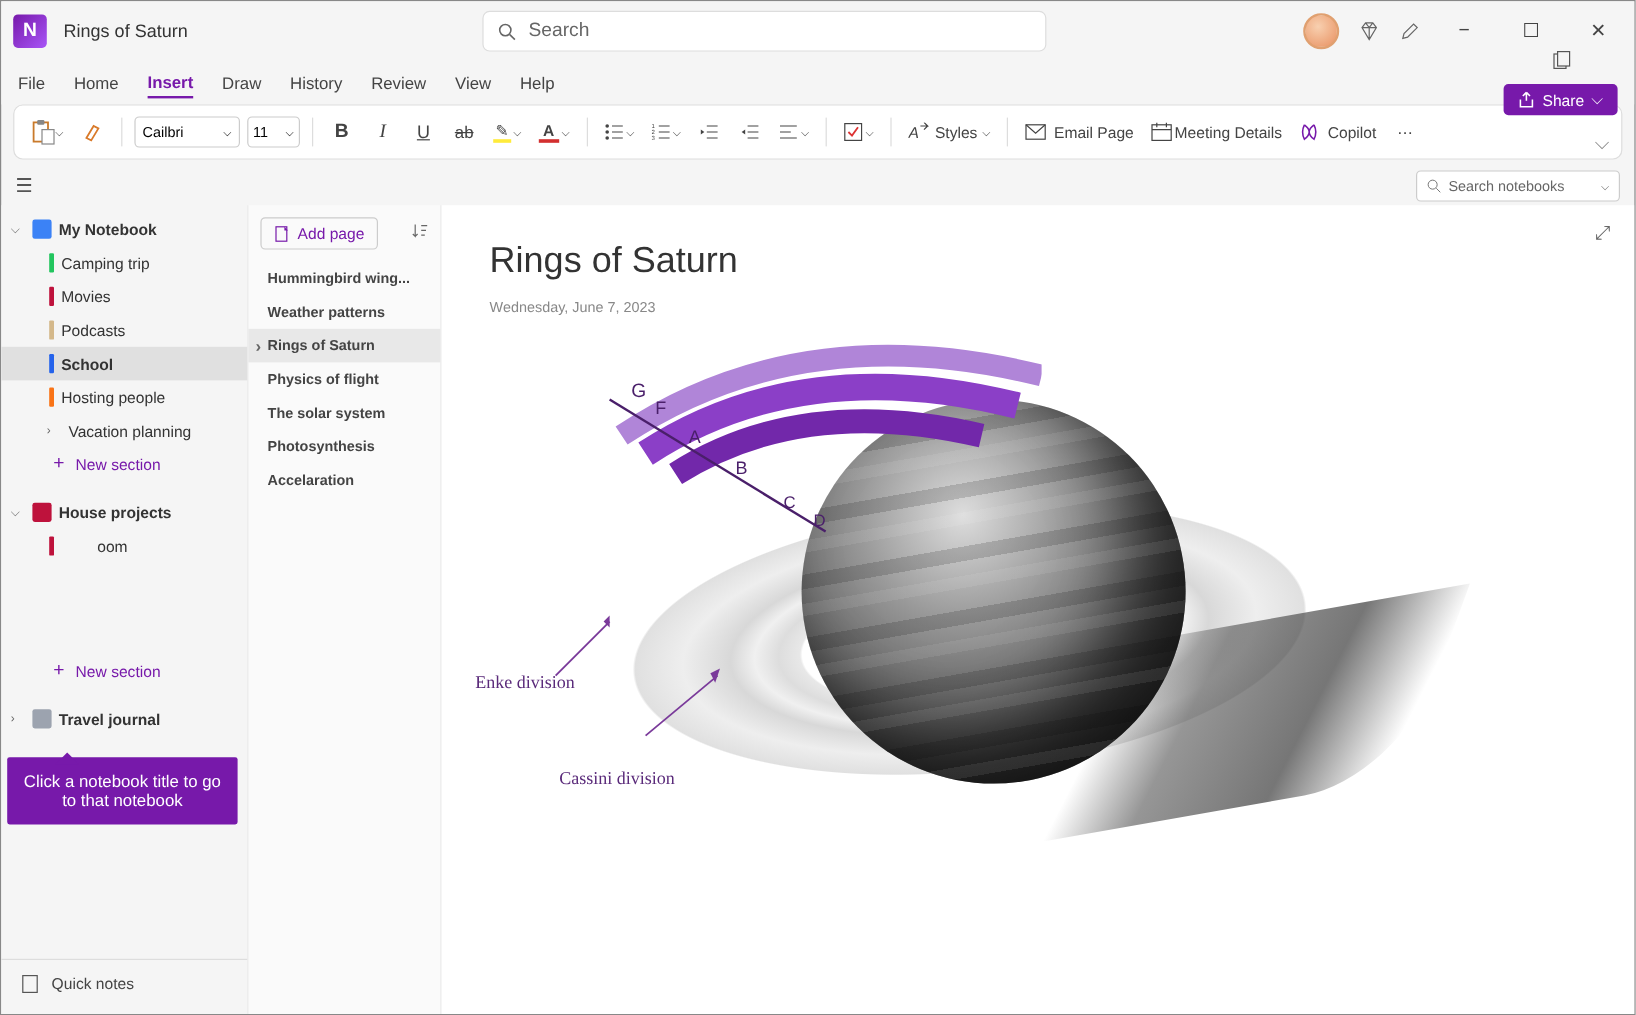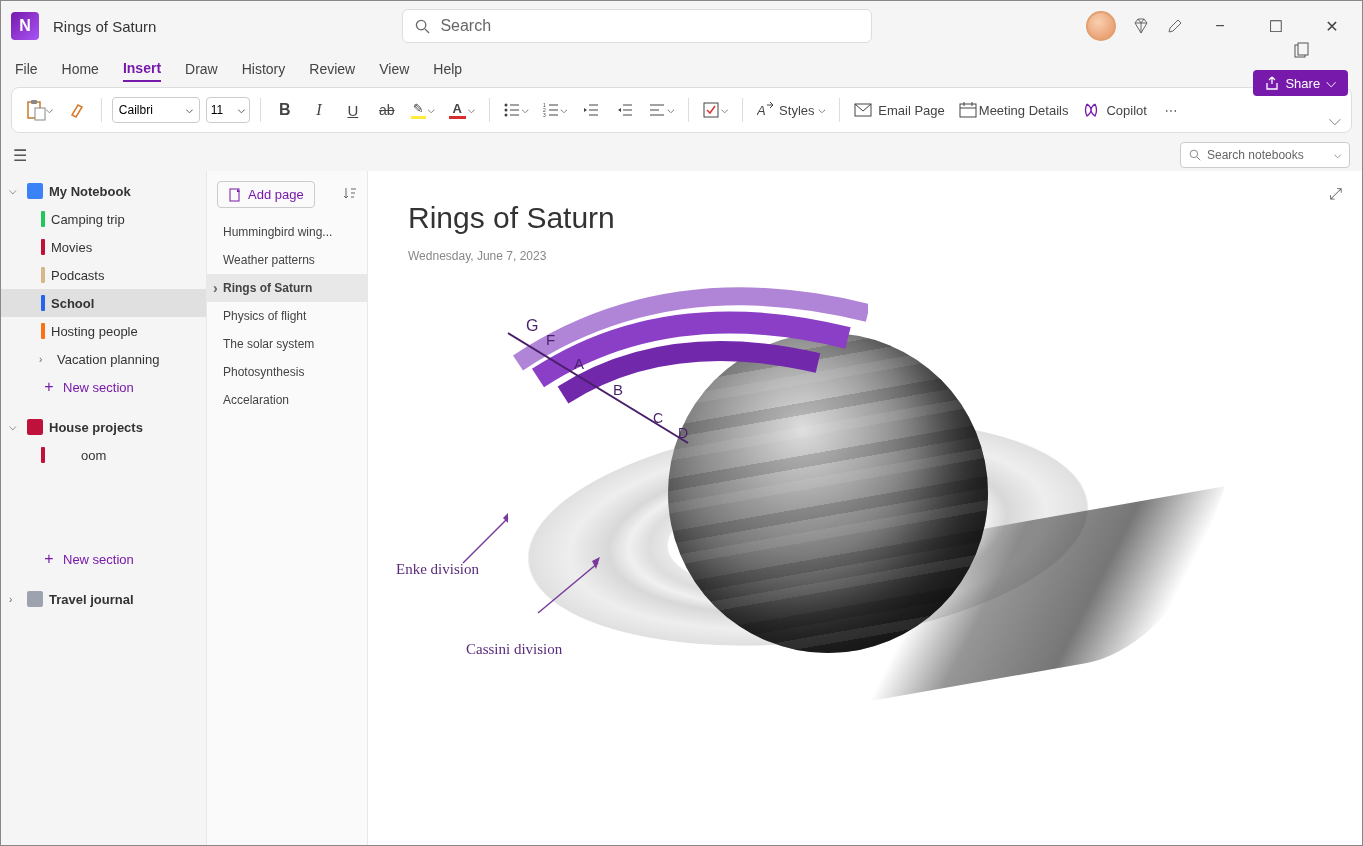--- a/index.html
+++ b/index.html
@@ -52,21 +52,21 @@
 .plus-icon { color: #7719aa; width: 16px; text-align:center; font-size:16px;}
 .tooltip { position: absolute; left: 5px; top: 460px; width: 192px; background: #7719aa; color: white; padding: 12px; font-size: 14px; text-align: center; border-radius: 2px; }
 .tooltip::before { content: ''; position: absolute; top: -14px; left: 40px; border: 10px solid transparent; border-bottom-color: #7719aa; }
 .quick-notes { margin-top: auto; border-top: 1px solid #ddd; height: 40px; display: flex; align-items: center; padding: 0 16px; gap: 10px; font-size: 13px; color: #444;}
 
 
 .pages-sidebar { width: 162px; background: #fafafa; border-left: 1px solid #e8e8e8; border-right: 1px solid #e8e8e8; padding: 10px 0; }
 .pages-header { display: flex; align-items: center; padding: 0 10px 10px; gap: 8px; }
 .add-page-btn { border: 1px solid #ccc; border-radius: 4px; padding: 5px 10px; color: #7719aa; font-size: 13px; display: flex; align-items: center; gap: 6px; }
 .sort-btn { color: #666; margin-left: auto; }
-.page-item { height: 28px; display: flex; align-items: center; padding: 0 16px; font-size: 12px; color: #444; cursor: pointer; white-space: nowrap; overflow: hidden; text-overflow: ellipsis; }
+.page-item { height: 28px; display: flex; align-items: center; padding: 0 16px; font-size: 12px; color: #444; cursor: pointer; white-space: nowrap; overflow: hidden; text-overflow: ellipsis; font-weight: bold; }
 .page-item.selected { background: #e8e8e8; font-weight: 600; position: relative; }
 .page-item.selected::before { content: '›'; position: absolute; left: 6px; color: #666; font-size:14px;}
 
 
 .content { flex: 1; background: #fff; padding: 30px 40px; position: relative; overflow: hidden;}
 .page-title { font-size: 30px; font-weight: 400; color: #333; margin-bottom: 14px; }
 .page-date { font-size: 12px; color: #888; margin-bottom: 20px; }
 .expand-icon { position: absolute; top: 14px; right: 20px; color: #666; }
 
 
@@ -321,34 +321,41 @@
     <div class="nb-item">
       <span class="chev">⌵</span>
       <span class="nb-icon" style="background:#be123c;"></span>
       <b>House projects</b>
     </div>
     <div class="nb-item section">
         <span class="sec-bar" style="background:#be123c;"></span>
         <span style="margin-left:30px;">oom</span>
       </div>
 
+    <div class="tooltip">Click a notebook title to go to that notebook</div>
 
     <div style="height:76px;"></div>
     <div class="nb-item section new-section">
         <span class="plus-icon">+</span>
         <span>New section</span>
       </div>
 
     <div style="height:12px;"></div>
     <div class="nb-item">
       <span class="chev">›</span>
       <span class="nb-icon" style="background:#9ca3af;"></span>
       <b>Travel journal</b>
     </div>
 
+    <div class="quick-notes">
+      <svg width="16" height="16" viewBox="0 0 16 16">
+          <rect x="2" y="1" width="12" height="14" stroke="#555" fill="none"></rect>
+        </svg>
+      <span>Quick notes</span>
+    </div>
   </div>
 
   <div class="pages-sidebar">
     <div class="pages-header">
       <div class="add-page-btn">
         <svg width="14" height="14" viewBox="0 0 14 14">
             <rect x="2" y="1" width="9" height="12" stroke="#7719aa" fill="none"></rect>
             <path d="M9 1 L12 4 L9 4 Z" fill="#7719aa"></path>
           </svg>
         <span>Add page</span>

